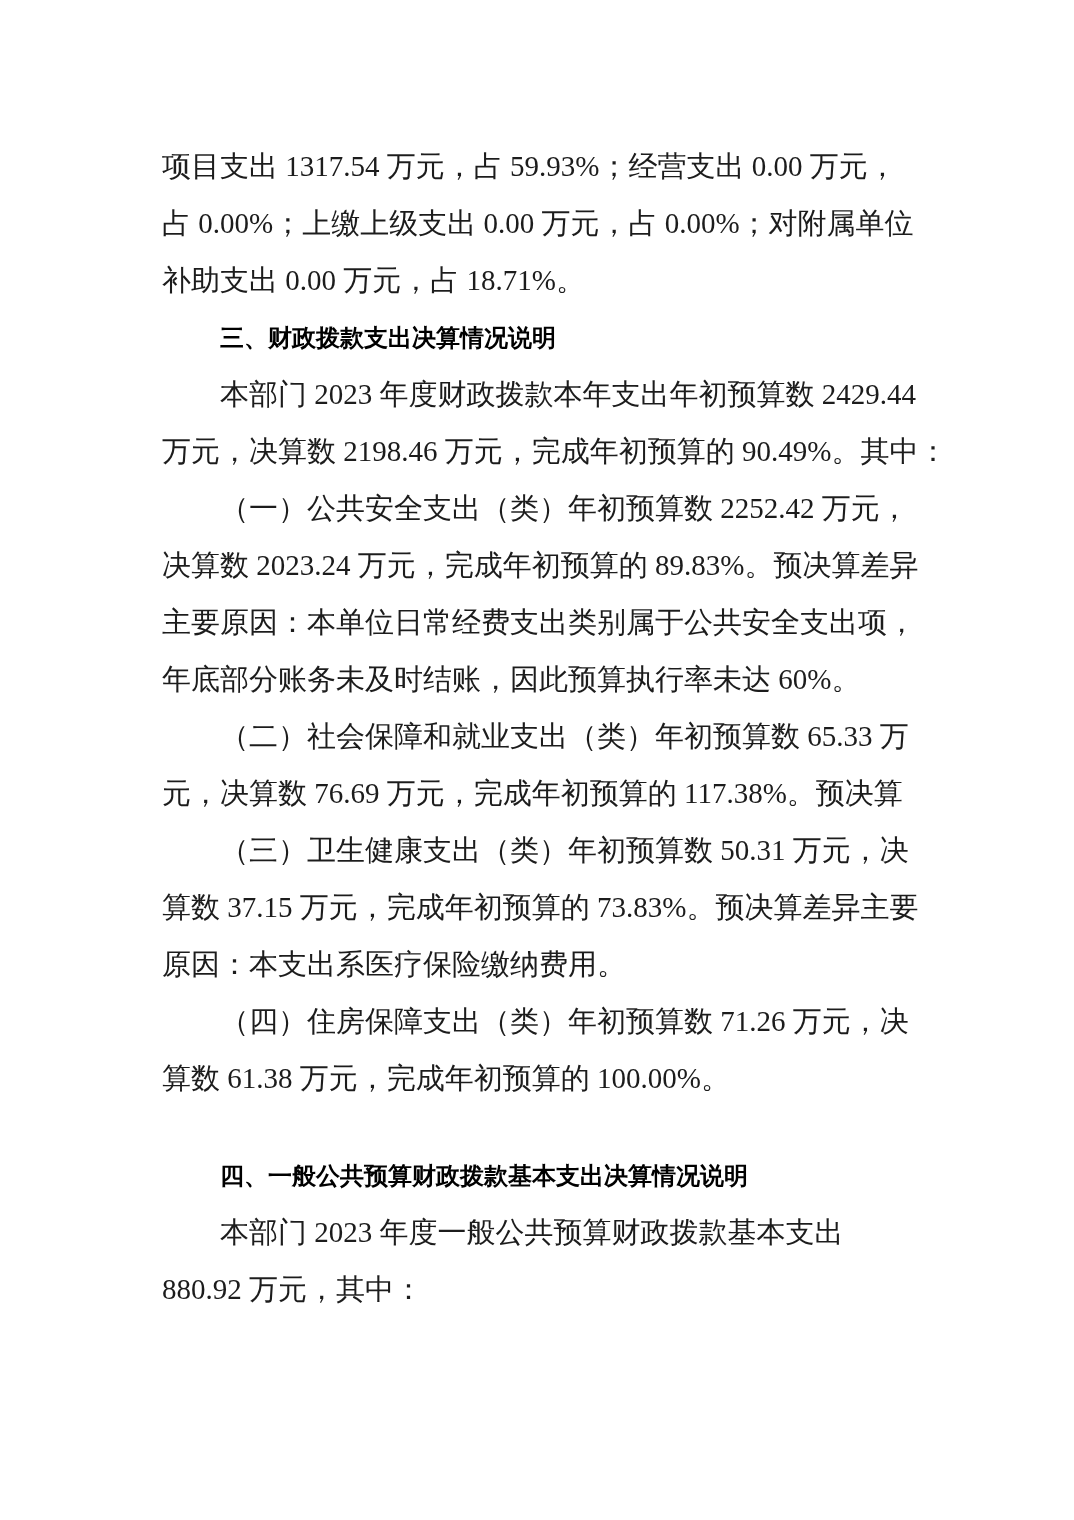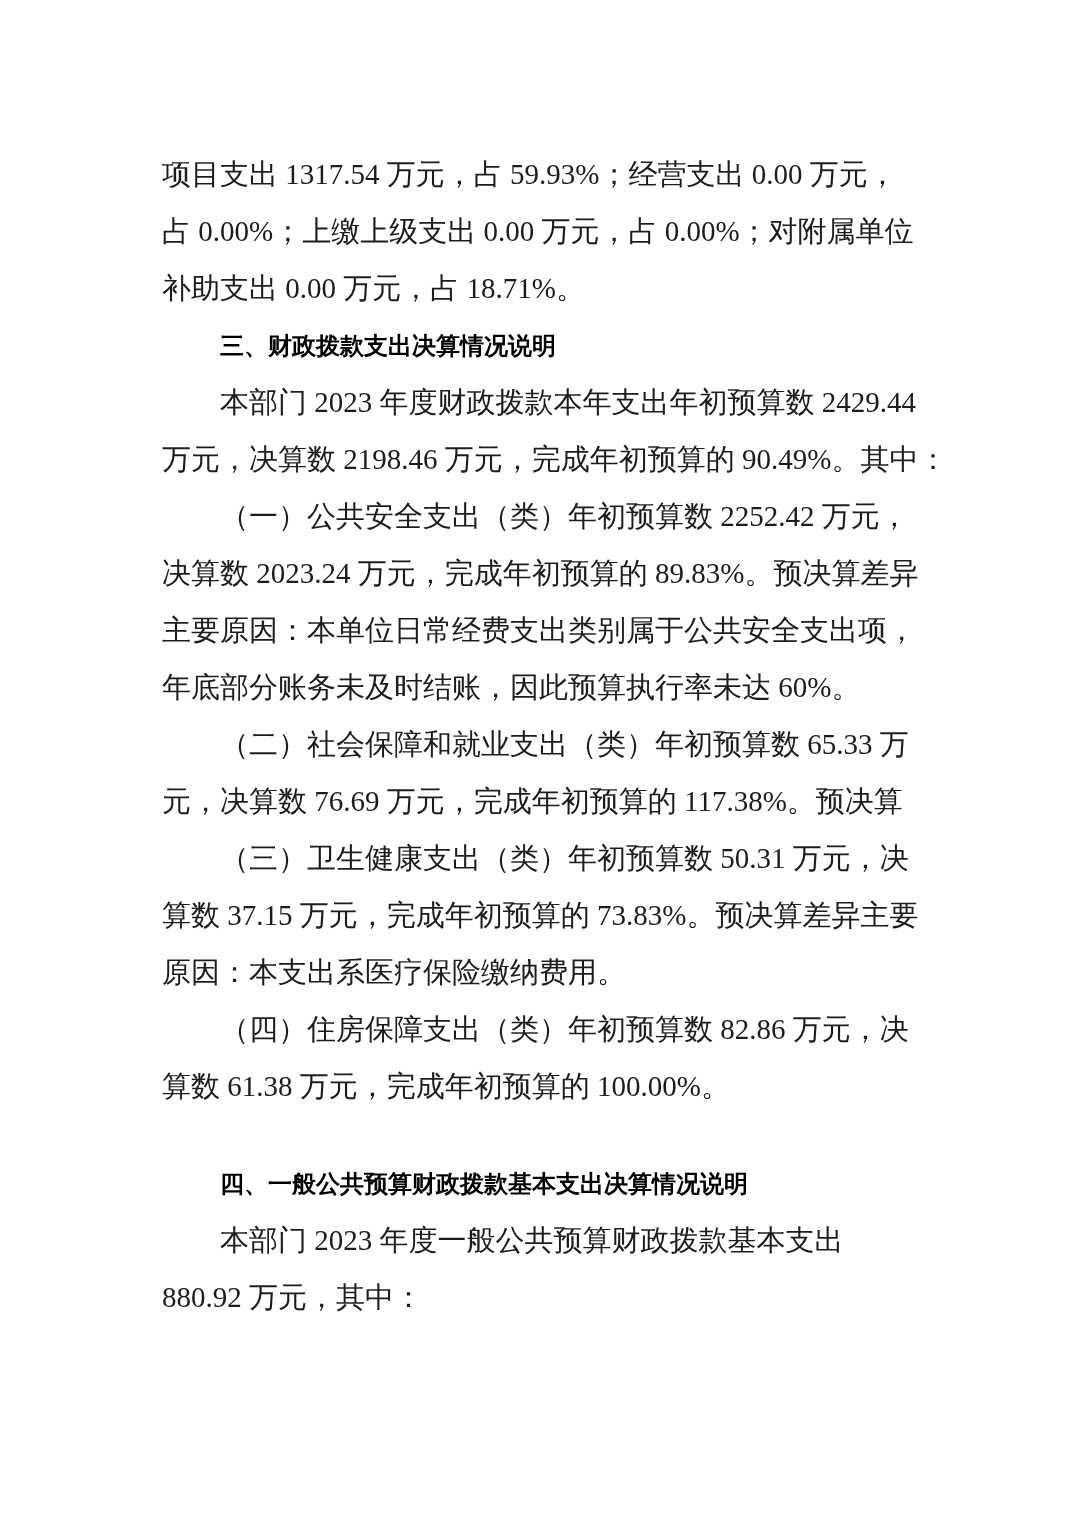--- a/index.html
+++ b/index.html
@@ -9,21 +9,21 @@
   body {
     width: 1074px;
     height: 1520px;
     background: #ffffff;
     position: relative;
     font-family: "Liberation Serif", "DejaVu Serif", serif;
   }
   .page {
     position: absolute;
     left: 0;
-    top: 8px;
+    top: 0;
     width: 1074px;
     height: 1324px;
     background: #ffffff;
     overflow: hidden;
   }
   .content {
     position: absolute;
     left: 162px;
     top: 138px;
     width: 760px;
@@ -82,21 +82,21 @@
       <div class="line">万元，决算数 2198.46 万元，完成年初预算的 90.49%。其中：</div>
       <div class="line indent">（一）公共安全支出（类）年初预算数 2252.42 万元，</div>
       <div class="line">决算数 2023.24 万元，完成年初预算的 89.83%。预决算差异</div>
       <div class="line">主要原因：本单位日常经费支出类别属于公共安全支出项，</div>
       <div class="line">年底部分账务未及时结账，因此预算执行率未达 60%。</div>
       <div class="line indent">（二）社会保障和就业支出（类）年初预算数 65.33 万</div>
       <div class="line">元，决算数 76.69 万元，完成年初预算的 117.38%。预决算</div>
       <div class="line indent">（三）卫生健康支出（类）年初预算数 50.31 万元，决</div>
       <div class="line">算数 37.15 万元，完成年初预算的 73.83%。预决算差异主要</div>
       <div class="line">原因：本支出系医疗保险缴纳费用。</div>
-      <div class="line indent">（四）住房保障支出（类）年初预算数 82.86 万元，决</div>
+      <div class="line indent">（四）住房保障支出（类）年初预算数 71.26 万元，决</div>
       <div class="line">算数 61.38 万元，完成年初预算的 100.00%。</div>
       <div class="spacer"></div>
       <div class="line heading indent">四、一般公共预算财政拨款基本支出决算情况说明</div>
       <div class="line indent">本部门 2023 年度一般公共预算财政拨款基本支出</div>
       <div class="line">880.92 万元，其中：</div>
     </div>
   <div class="footer">
     <span class="dash">—</span>
     <span class="num">18</span>
     <span class="dash">—</span>

